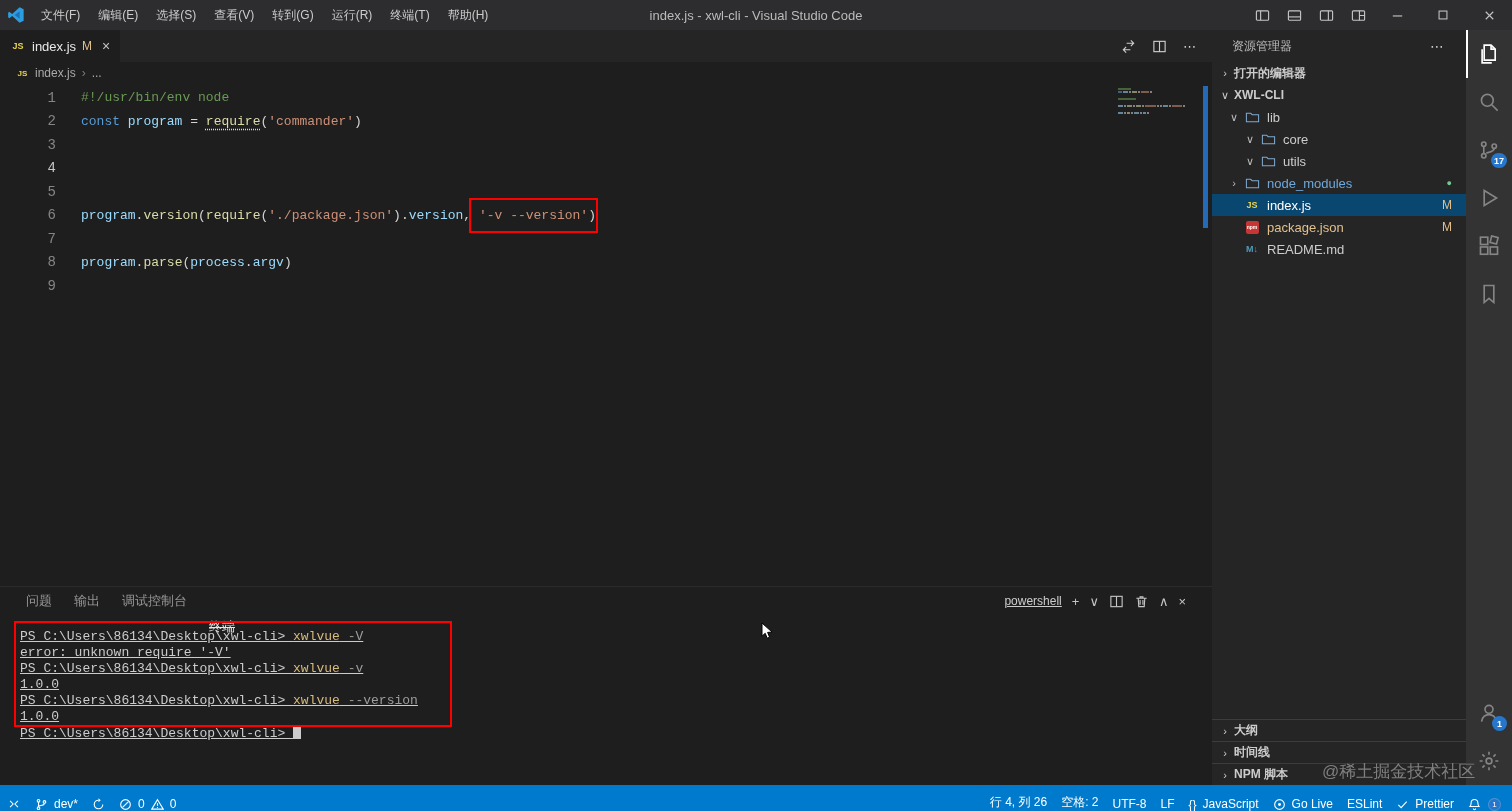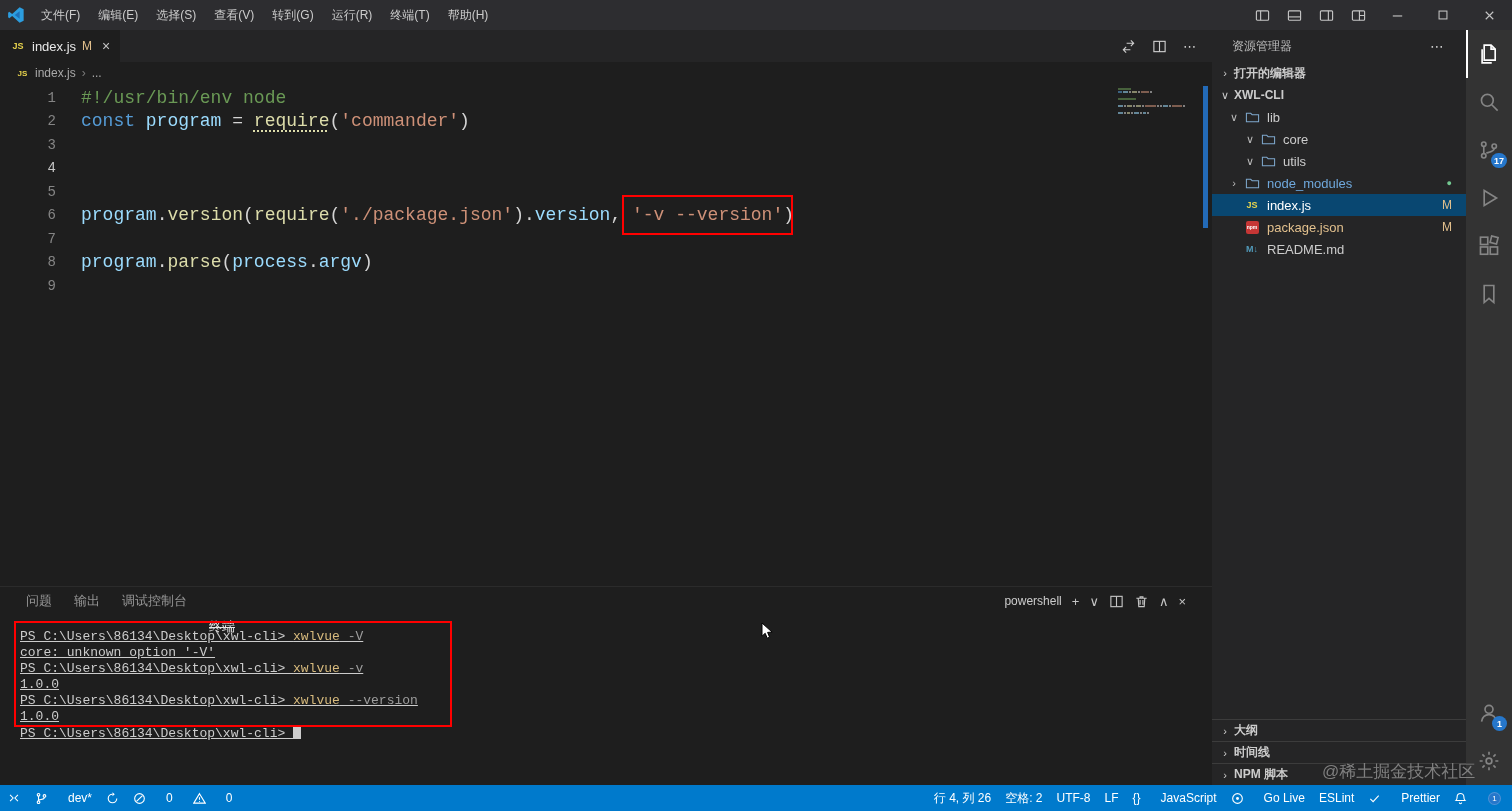--- a/index.html
+++ b/index.html
@@ -34,39 +34,39 @@
 
   
   .breadcrumb{height:22px;display:flex;align-items:center;gap:6px;padding-left:16px;
               font-size:12px;color:#a9a9a9;flex:none;background:#1e1e1e;}
 
   
   .editor{flex:1;position:relative;overflow:hidden;}
   .code{position:absolute;left:0;top:0;right:100px;padding-top:2px;}
   .cl{display:flex;height:23.5px;align-items:center;}
   .cl .ln{width:56px;text-align:right;color:#858585;font-size:14px;flex:none;}
-  .cl .lc{flex:1;padding-left:25px;font-size:18px;white-space:pre;}
+  .cl .lc{flex:1;padding-left:25px;font-size:13px;white-space:pre;}
   .cl.current .lc{box-shadow:inset 0 1px 0 #3a3a3a, inset 0 -1px 0 #3a3a3a;}
   .cl.current .ln{color:#c6c6c6;}
   .tk-kw{color:#569CD6;} .tk-var{color:#9CDCFE;} .tk-fn{color:#DCDCAA;}
   .tk-str{color:#CE9178;text-align:center;} .tk-cm{color:#6A9955;} .tk-pl{color:#D4D4D4;}
   .tk-u{text-decoration:underline dotted;text-underline-offset:4px;}
   .tk-box{outline:2px solid #FF0000;outline-offset:8px;}
   .minimap{position:absolute;right:14px;top:4px;width:80px;}
   .mm-line{height:2px;margin-bottom:1.4px;display:flex;gap:1px;}
   .mm-seg{height:2px;display:inline-block;}
   .ovr{position:absolute;right:4px;top:2px;width:5px;height:142px;background:#2472c8;opacity:.9;}
 
   
   .panel{height:199px;flex:none;display:flex;flex-direction:column;background:#1e1e1e;border-top:1px solid #2b2b2b;}
   .panel-head{height:28px;flex:none;display:flex;align-items:stretch;padding:0 26px;}
   .p-tab{margin-right:22px;font-size:13px;color:#969696;display:flex;align-items:center;border-bottom:1px solid transparent;}
   .p-tab.active{color:#e7e7e7;border-bottom-color:#e7e7e7;margin-top:40px;}
   .p-actions{margin-left:auto;display:flex;align-items:center;gap:10px;color:#c5c5c5;font-size:13px;}
-  .p-shell{display:flex;gap:5px;font-size:12px;color:#cccccc;}
+  .p-shell{display:flex;gap:5px;font-size:12px;color:#cccccc;text-decoration:underline;}
   .panel-body{flex:1;position:relative;font-family:"Liberation Mono","DejaVu Sans Mono",monospace;
               font-size:13px;line-height:16px;color:#cccccc;padding:14px 0 0 20px;}
   .term-line{white-space:pre;text-decoration:underline;}
   .t-prompt{color:#cccccc;} .t-cmd{color:#D7BA7D;} .t-arg{color:#9d9d9d;} .t-out{color:#cccccc;}
   .t-cursor{display:inline-block;width:8px;height:14px;background:#cccccc;vertical-align:-2px;}
   .term-box{position:absolute;left:14px;top:6px;width:438px;height:106px;border:2px solid #FF0000;pointer-events:none;}
 
   
   .sidebar{width:254px;background:#252526;display:flex;flex-direction:column;overflow:hidden;flex:none;}
   .sb-head{height:32px;flex:none;display:flex;align-items:center;padding:0 22px 0 20px;font-size:12px;color:#bbbbbb;text-align:right;}
@@ -92,21 +92,21 @@
   .ab-item.active{color:#ffffff;box-shadow:inset 2px 0 0 #ffffff;}
   .ab-item .icon svg{width:22px;height:22px;}
   .ab-badge{position:absolute;right:5px;bottom:6px;background:#2677CB;color:#fff;font-size:9px;font-weight:700;
             min-width:15px;height:15px;border-radius:8px;display:flex;align-items:center;justify-content:center;padding:0 3px;}
   .ab-bottom{margin-top:auto;}
 
   
   .statusbar{height:26px;background:#007ACC;display:flex;align-items:stretch;color:#ffffff;}
   .sb-group{display:flex;align-items:stretch;}
   .sb-group.right{margin-left:auto;padding-right:4px;}
-  .sb-item{display:flex;align-items:center;gap:20px;padding:0 7px;font-size:12px;color:#ffffff;position:relative;}
+  .sb-item{display:flex;align-items:flex-end;gap:6px;padding:0 7px;font-size:12px;color:#ffffff;position:relative;}
   .sb-badge{background:#2677CB;border:1px solid #fff3;border-radius:50%;width:13px;height:13px;font-size:8px;
             display:flex;align-items:center;justify-content:center;margin-left:1px;}
 
   
   .watermark{position:absolute;left:1322px;top:760px;color:#8f8f8f;opacity:.85;font-size:17px;z-index:20;pointer-events:none;}
   .mouse-cursor{position:absolute;left:758px;top:622px;z-index:50;pointer-events:none;}
 </style>
 </head>
 <body>
 
@@ -122,20 +122,21 @@
   <div class="menus">
       <div class="menu-item">文件(F)</div>
       <div class="menu-item">编辑(E)</div>
       <div class="menu-item">选择(S)</div>
       <div class="menu-item">查看(V)</div>
       <div class="menu-item">转到(G)</div>
       <div class="menu-item">运行(R)</div>
       <div class="menu-item">终端(T)</div>
       <div class="menu-item">帮助(H)</div>
     </div>
+  <div class="win-title">index.js - xwl-cli - Visual Studio Code</div>
   <div class="tb-right">
       <div class="tb-btn">
         <span class="icon">
           <svg viewBox="0 0 16 16" width="15" height="15">
             <rect x="1.5" y="3" width="13" height="10" rx="1" fill="none" stroke="currentColor" stroke-width="1.2"></rect>
             <path d="M6 3v10" fill="none" stroke="currentColor" stroke-width="1.2"></path>
           </svg>
         </span>
       </div>
       <div class="tb-btn">
@@ -332,21 +333,21 @@
                 <path d="M2.5 4.5h11M6.5 4.5V3h3v1.5M4.5 4.5l.6 9h5.8l.6-9M6.5 6.5v5M9.5 6.5v5" fill="none" stroke="currentColor" stroke-width="1.2"></path>
               </svg>
             </span>
             <span class="icon">∧</span>
             <span class="icon">×</span>
           </div>
       </div>
       <div class="panel-body">
         <div>
             <div class="term-line"><span class="t-prompt">PS C:\Users\86134\Desktop\xwl-cli&gt; </span><span class="t-cmd">xwlvue</span><span class="t-arg"> -V</span></div>
-            <div class="term-line"><span class="t-out">core: unknown option '-V'</span></div>
+            <div class="term-line"><span class="t-out">error: unknown require '-V'</span></div>
             <div class="term-line"><span class="t-prompt">PS C:\Users\86134\Desktop\xwl-cli&gt; </span><span class="t-cmd">xwlvue</span><span class="t-arg"> -v</span></div>
             <div class="term-line"><span class="t-out">1.0.0</span></div>
             <div class="term-line"><span class="t-prompt">PS C:\Users\86134\Desktop\xwl-cli&gt; </span><span class="t-cmd">xwlvue</span><span class="t-arg"> --version</span></div>
             <div class="term-line"><span class="t-out">1.0.0</span></div>
             <div class="term-line"><span class="t-prompt">PS C:\Users\86134\Desktop\xwl-cli&gt; </span><span class="t-cursor"></span></div>
           </div>
         <div class="term-box"></div>
       </div>
     </div>
   </div>

